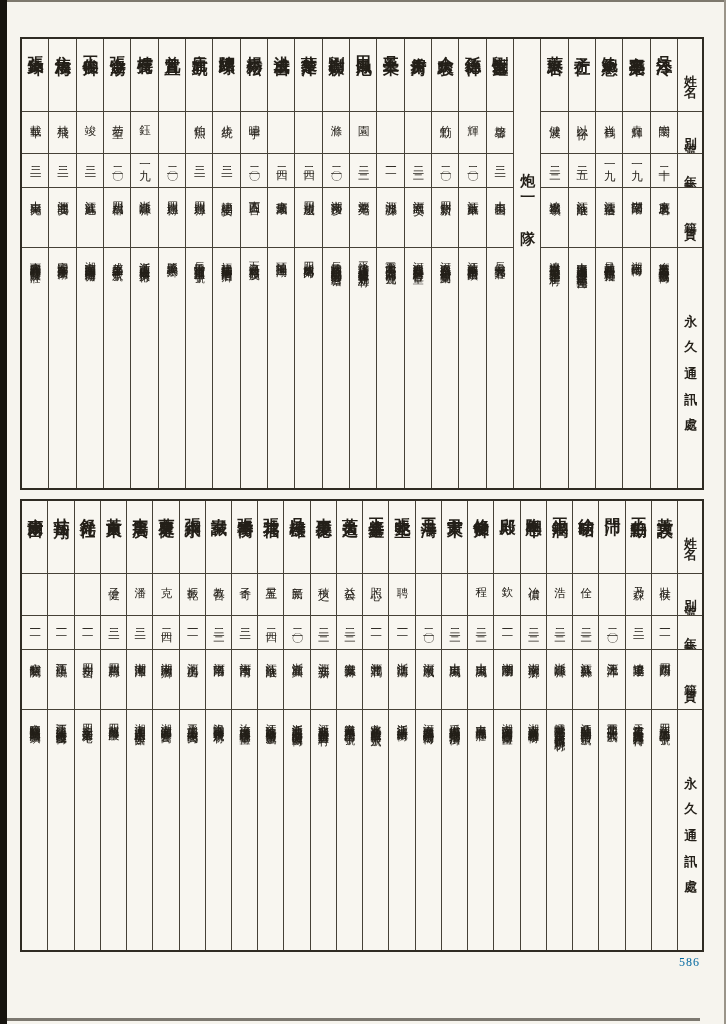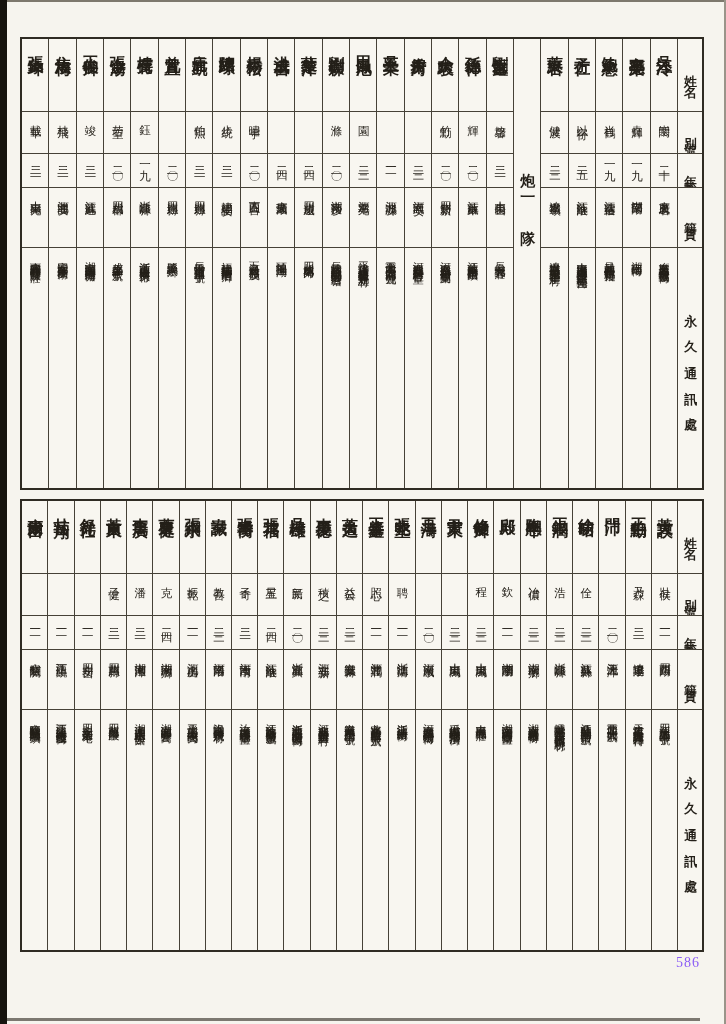--- a/index.html
+++ b/index.html
@@ -54,21 +54,21 @@
   .hcell{align-items:center;padding-top:0 !important;}
   .hcell .vt{font-size:12.5px;font-weight:bold;}
   .name.hcell .vt{letter-spacing:10px;font-size:13px;}
   .alias.hcell .vt,.age.hcell .vt,.native.hcell .vt{letter-spacing:6px;}
   .address.hcell .vt{letter-spacing:26px;font-size:13px;}
 
   .unit .vt{font-size:15px;font-weight:bold;letter-spacing:28px;padding-top:122px;}
 
   .page-number{
     position:absolute;right:26px;top:955px;
-    font-size:14px;color:#8b5cf6;letter-spacing:1px;
+    font-size:12px;color:#0369a1;letter-spacing:1px;
   }
 </style>
 </head>
 <body>
 
 <div class="paper">
   <div class="scan-top"></div>
   <div class="scan-right"></div>
   <div class="scan-bottom"></div>
   <div class="scan-left"></div>

